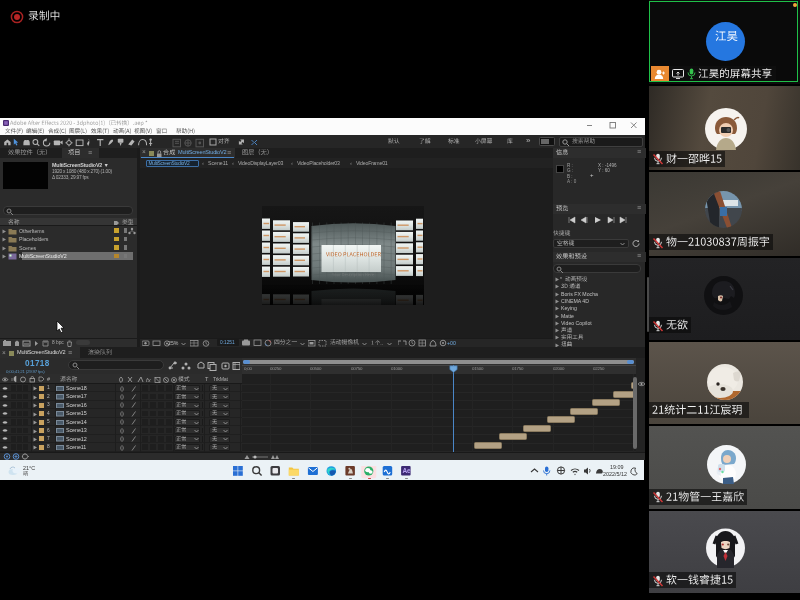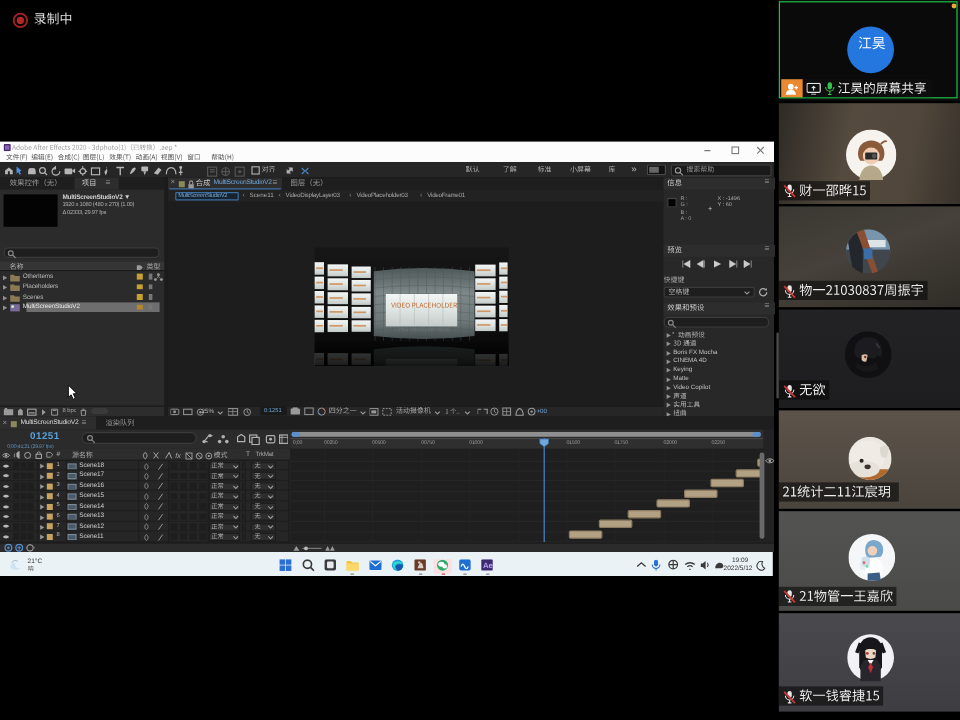--- a/index.html
+++ b/index.html
@@ -546,21 +546,21 @@
 <div class="abs" style="left:0px;top:347px;width:645px;height:11px;background:#1e1e1e"></div>
 <div class="abs" style="left:0px;top:347px;width:80px;height:11px;background:#2d2d2d"></div>
 <div class="abs" style="left:2px;top:348.5px;font-size:6.5px;color:#9a9a9a;white-space:nowrap;">×</div>
 <div class="abs" style="left:9px;top:350.5px;width:5px;height:5px;background:#8a8a5a"></div>
 <div class="abs" style="left:17px;top:349.3px;font-size:5.6px;color:#d8d8d8;white-space:nowrap;letter-spacing:-0.2px">MultiScreenStudioV2</div>
 <div class="abs" style="left:68px;top:348.6px;font-size:7px;color:#9a9a9a;white-space:nowrap;">≡</div>
 <svg style="position:absolute;left:88px;top:348.8px" width="26" height="9" viewBox="0 0 26 9">
       <path d="M2.4 1.8V2.2H5.0V1.8ZM1.8 5.2V5.6H5.8V5.2ZM2.7 3.8H4.7V4.4H2.7ZM2.7 2.9H4.7V3.5H2.7ZM2.3 2.6V4.7H5.2V2.6ZM0.5 0.6C0.9 0.8 1.3 1.1 1.5 1.3L1.8 1.0C1.6 0.8 1.2 0.5 0.8 0.3ZM0.2 2.2C0.6 2.4 1.1 2.7 1.3 2.9L1.6 2.6C1.3 2.4 0.8 2.1 0.5 1.9ZM0.4 5.4 0.8 5.7C1.1 5.1 1.5 4.4 1.8 3.7L1.5 3.4C1.1 4.1 0.7 4.9 0.4 5.4ZM3.4 0.3C3.5 0.5 3.5 0.7 3.6 0.9H1.9V1.9H2.3V1.3H5.2V1.9H5.6V0.9H4.1C4 0.7 3.9 0.4 3.8 0.2Z M6.3 1.4C6.6 1.6 7.1 1.7 7.3 1.9L7.5 1.5C7.2 1.4 6.8 1.2 6.5 1.1ZM6.7 0.6C7 0.7 7.5 0.9 7.7 1.0L7.9 0.7C7.7 0.6 7.2 0.4 6.9 0.3ZM6.4 3 6.7 3.3C7.1 3 7.5 2.5 7.8 2.2L7.5 1.9C7.1 2.3 6.7 2.7 6.4 3.0ZM8.8 2.9V3.5H6.3V3.9H8.4C7.8 4.5 7 5 6.2 5.3C6.3 5.4 6.5 5.6 6.5 5.7C7.3 5.4 8.2 4.8 8.8 4.1V5.8H9.2V4.1C9.8 4.8 10.6 5.3 11.5 5.6C11.6 5.5 11.7 5.3 11.8 5.2C11 5 10.1 4.5 9.6 3.9H11.7V3.5H9.2V2.9ZM9.1 0.2C9.1 0.5 9.1 0.7 9 0.9H8.1V1.3H9.0C8.8 2.1 8.4 2.6 7.6 2.9C7.7 2.9 7.9 3.1 7.9 3.2C8.8 2.8 9.2 2.3 9.4 1.3H10.2V2.4C10.2 2.7 10.3 2.9 10.4 2.9C10.5 3 10.6 3 10.8 3.0C10.8 3 11 3 11.1 3.0C11.2 3 11.4 3 11.5 3.0C11.6 2.9 11.6 2.9 11.7 2.8C11.7 2.6 11.7 2.3 11.7 2.1C11.6 2 11.4 2 11.3 1.9C11.3 2.2 11.3 2.4 11.3 2.5C11.3 2.6 11.3 2.6 11.2 2.6C11.2 2.7 11.1 2.7 11.1 2.7C11 2.7 10.9 2.7 10.9 2.7C10.8 2.7 10.8 2.7 10.7 2.6C10.7 2.6 10.7 2.5 10.7 2.4V0.9H9.5C9.5 0.7 9.5 0.5 9.5 0.2Z M12.6 0.5V5.7H13.0V0.9H14.0C13.9 1.3 13.7 1.8 13.5 2.3C13.9 2.7 14.1 3.1 14.1 3.5C14.1 3.6 14 3.8 13.9 3.9C13.9 3.9 13.8 3.9 13.7 3.9C13.6 3.9 13.5 3.9 13.4 3.9C13.4 4 13.5 4.2 13.5 4.3C13.6 4.4 13.8 4.4 13.9 4.3C14 4.3 14.2 4.3 14.2 4.2C14.4 4.1 14.5 3.8 14.5 3.5C14.5 3.1 14.4 2.7 13.9 2.2C14.1 1.7 14.4 1.1 14.6 0.7L14.2 0.5L14.2 0.5ZM15.7 0.2C15.7 2.3 15.8 4.4 14.1 5.4C14.2 5.5 14.3 5.7 14.4 5.8C15.3 5.2 15.8 4.3 16 3.3C16.2 4.1 16.6 5.2 17.5 5.8C17.6 5.6 17.7 5.5 17.8 5.4C16.5 4.6 16.2 2.6 16.1 2.1C16.2 1.5 16.2 0.9 16.2 0.2Z M21.9 0.9V4.3H22.3V0.9ZM23.1 0.3V5.2C23.1 5.3 23.1 5.3 23 5.3C22.9 5.3 22.5 5.3 22.2 5.3C22.3 5.4 22.4 5.6 22.4 5.7C22.8 5.7 23.1 5.7 23.3 5.7C23.5 5.6 23.5 5.5 23.5 5.2V0.3ZM19.1 3.5C19.4 3.7 19.8 4 20 4.2C19.6 4.8 19.1 5.2 18.5 5.4C18.6 5.5 18.7 5.7 18.7 5.8C20 5.2 20.9 4.1 21.2 2.0L21 1.9L20.9 1.9H19.5C19.6 1.6 19.7 1.3 19.8 1.0H21.4V0.6H18.4V1.0H19.3C19.1 1.9 18.8 2.8 18.3 3.3C18.4 3.4 18.6 3.5 18.7 3.6C18.9 3.3 19.2 2.8 19.4 2.3H20.8C20.6 2.9 20.5 3.4 20.2 3.8C20 3.6 19.6 3.3 19.3 3.1Z" fill="#9a9a9a"></path>
     </svg>
 <div class="abs" style="left:0px;top:358px;width:242px;height:16px;background:#2b2b2b"></div>
-<div class="abs" style="left:25px;top:359px;font-size:8.2px;color:#57a0d8;font-weight:bold;white-space:nowrap;letter-spacing:0.4px">01251</div>
+<div class="abs" style="left:25px;top:359px;font-size:8.2px;color:#57a0d8;font-weight:bold;white-space:nowrap;letter-spacing:0.4px">01718</div>
 <div class="abs" style="left:6px;top:368.5px;font-size:4.4px;color:#5e93bd;white-space:nowrap;letter-spacing:-0.2px">0;00;41;21 (29.97 fps)</div>
 <div class="abs" style="left:68px;top:359.5px;width:96px;height:10px;background:#1e1e1e;border:1px solid #3a3a3a;border-radius:5px"></div>
 <svg class="abs" style="left:72px;top:362px" width="8" height="8">
       <circle cx="3" cy="3" r="2" fill="none" stroke="#888" stroke-width="1"></circle>
       <path d="M4.5 4.5L7 7" stroke="#888" stroke-width="1"></path>
     </svg>
 <svg class="abs" style="left:168px;top:360px" width="72" height="11">
     <path d="M2 8l4-5M6 3h3M2 8h3" stroke="#b0b0b0" fill="none" stroke-width="1"></path>
       <circle cx="2" cy="8" r="1.4" fill="#b0b0b0"></circle>
       <circle cx="7" cy="3" r="1.4" fill="#b0b0b0"></circle>

